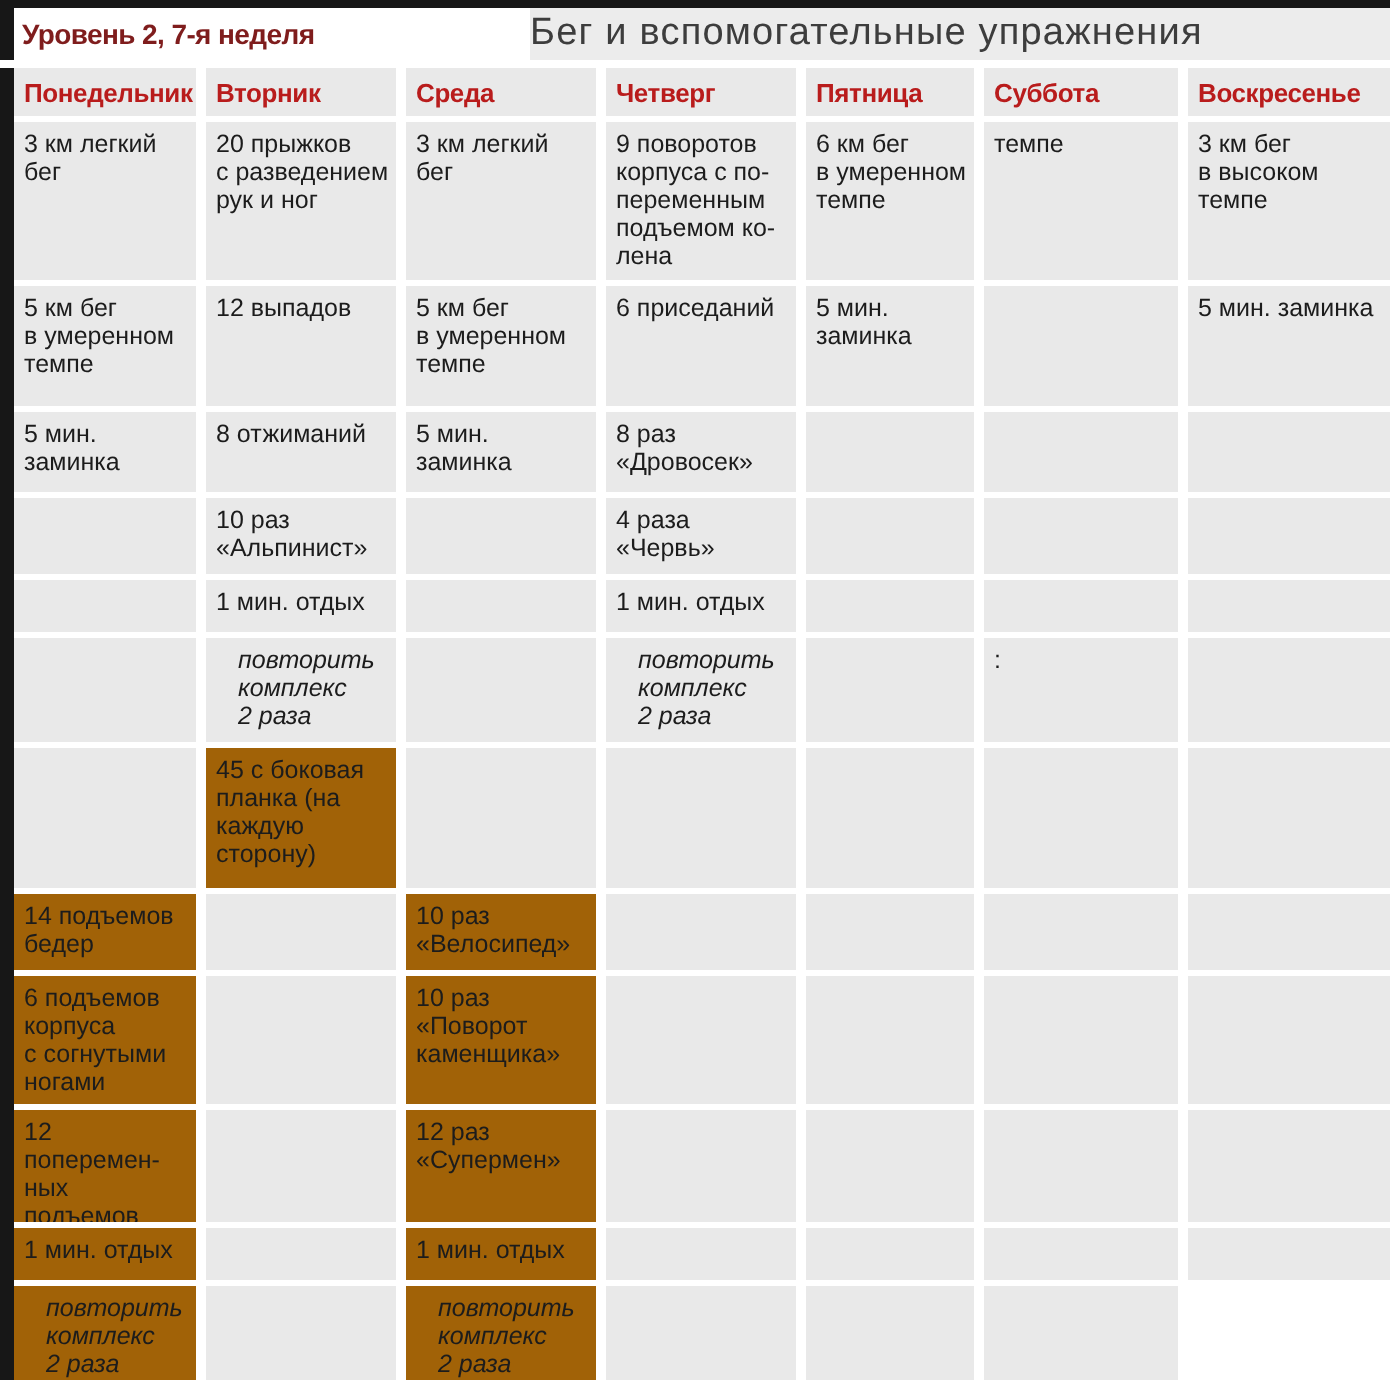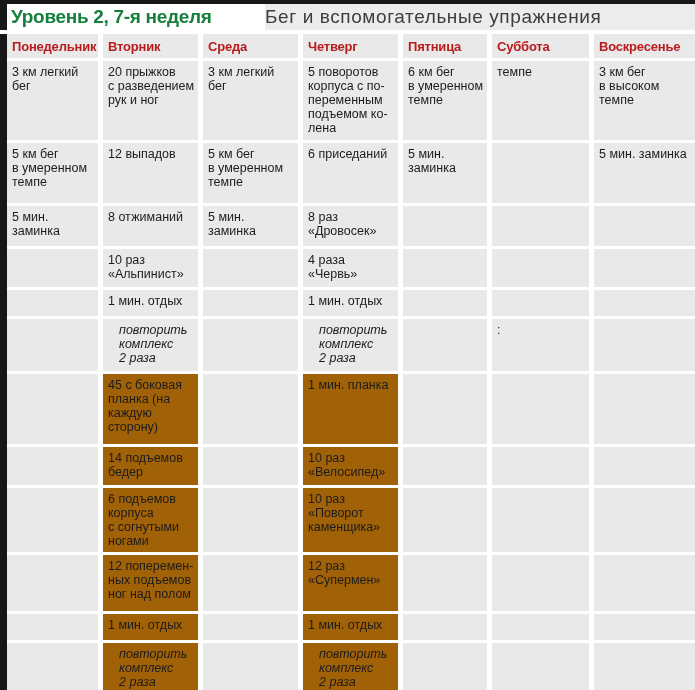--- a/index.html
+++ b/index.html
@@ -27,23 +27,23 @@
     flex: 0 0 7px;
   }
   .title-left {
     width: 258px;
     flex: 0 0 258px;
     background: #ffffff;
     display: flex;
     align-items: center;
   }
   .page-title {
-    font-size: 19px;
+    font-size: 14px;
     font-weight: bold;
-    color: #15803d;
+    color: #7f1d1d;
     letter-spacing: -0.3px;
     margin-left: 4px;
     white-space: nowrap;
   }
   .title-right {
     flex: 1;
     background: #ececec;
     display: flex;
     align-items: center;
   }
@@ -116,21 +116,21 @@
       <div class="hcell">Пятница</div>
       <div class="hcell">Суббота</div>
       <div class="hcell">Воскресенье</div>
       <div class="cell">3 км легкий
 бег</div>
       <div class="cell">20 прыжков
 с разведением
 рук и ног</div>
       <div class="cell">3 км легкий
 бег</div>
-      <div class="cell">5 поворотов
+      <div class="cell">9 поворотов
 корпуса с по-
 переменным
 подъемом ко-
 лена</div>
       <div class="cell">6 км бег
 в умеренном
 темпе</div>
       <div class="cell">темпе</div>
       <div class="cell">3 км бег
 в высоком
@@ -181,21 +181,20 @@
 2 раза</div>
       <div class="cell"></div>
       <div class="cell">:</div>
       <div class="cell"></div>
       <div class="cell"></div>
       <div class="cell dark">45 с боковая
 планка (на
 каждую
 сторону)</div>
       <div class="cell"></div>
-      <div class="cell dark">1 мин. планка</div>
       <div class="cell"></div>
       <div class="cell"></div>
       <div class="cell"></div>
       <div class="cell"></div>
       <div class="cell dark">14 подъемов
 бедер</div>
       <div class="cell"></div>
       <div class="cell dark">10 раз
 «Велосипед»</div>
       <div class="cell"></div>

